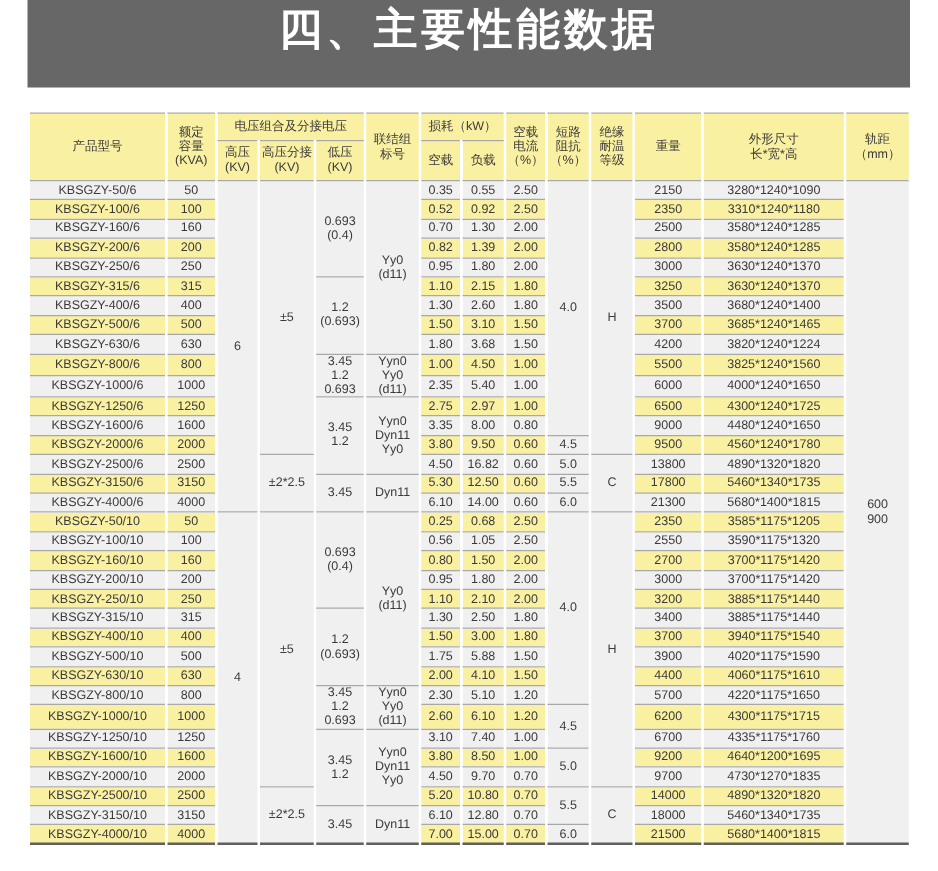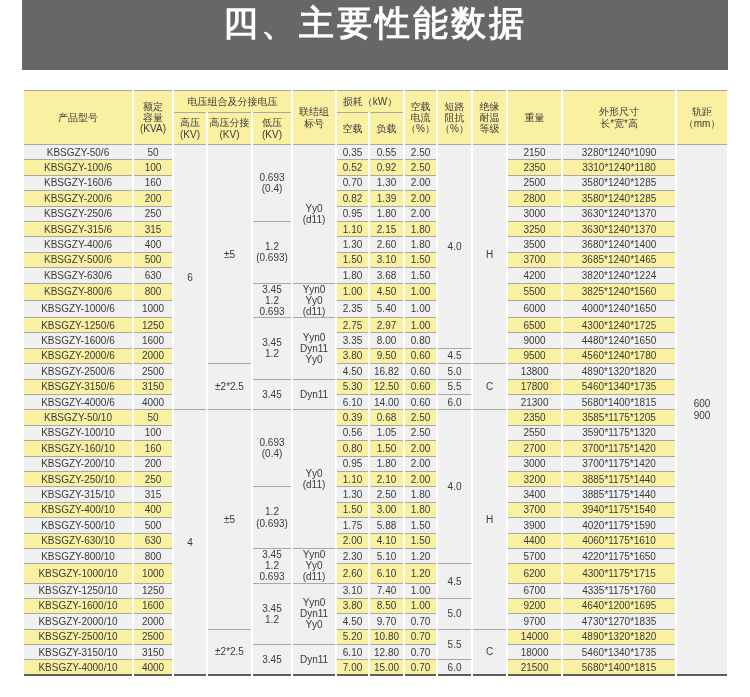--- a/index.html
+++ b/index.html
@@ -270,21 +270,21 @@
       </tr>
       <tr>
         <td class="y model">KBSGZY-50/10</td>
         <td class="y">50</td>
         <td class="m" rowspan="17">4</td>
         <td class="m" rowspan="14">±5</td>
         <td class="m" rowspan="5">0.693
 (0.4)</td>
         <td class="m" rowspan="9">Yy0
 (d11)</td>
-        <td class="y">0.39</td>
+        <td class="y">0.25</td>
         <td class="y">0.68</td>
         <td class="y">2.50</td>
         <td class="m" rowspan="10">4.0</td>
         <td class="m" rowspan="14">H</td>
         <td class="y">2350</td>
         <td class="y">3585*1175*1205</td>
       </tr>
       <tr>
         <td class="w model">KBSGZY-100/10</td>
         <td class="w">100</td>

